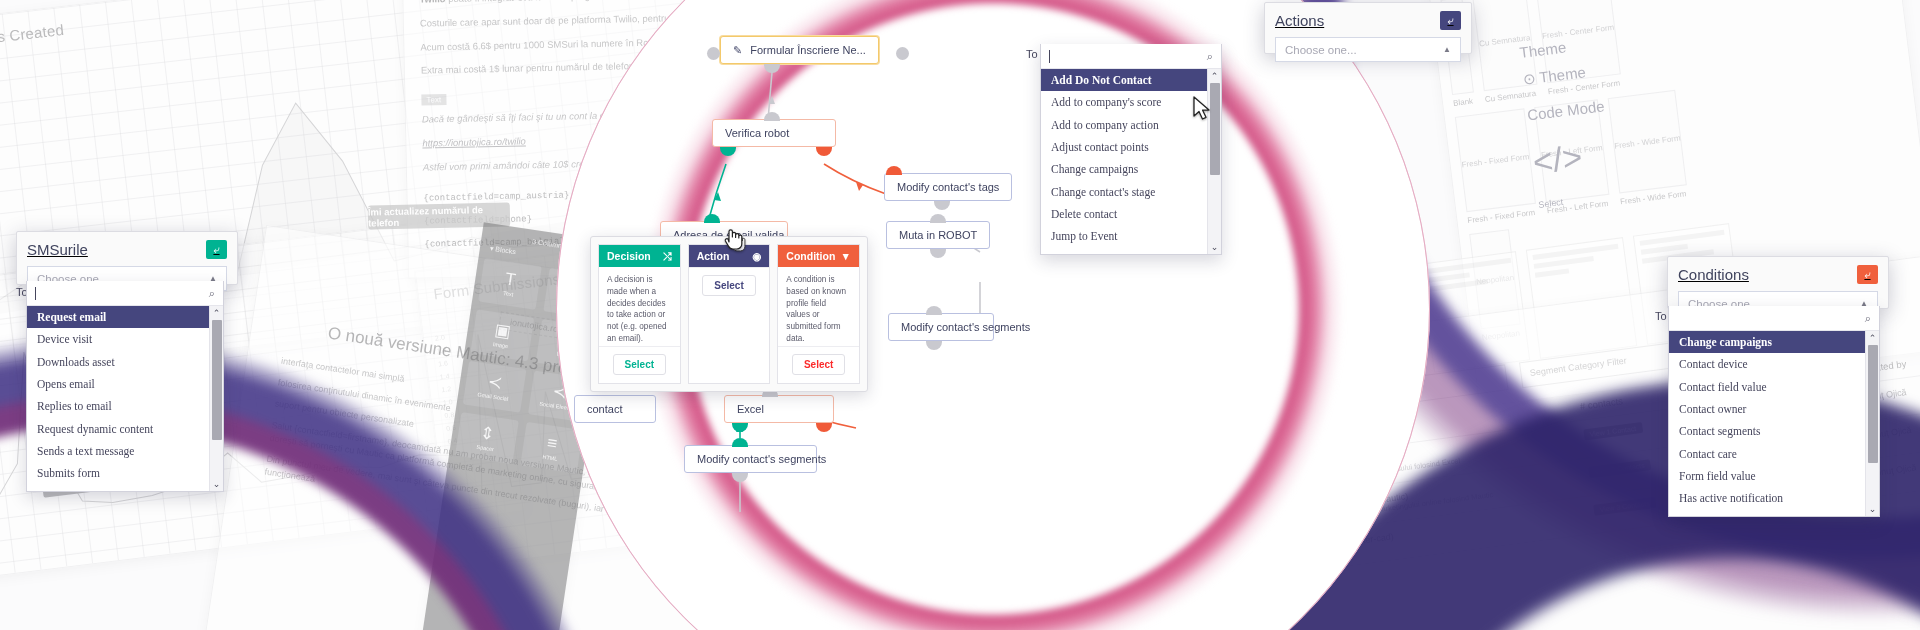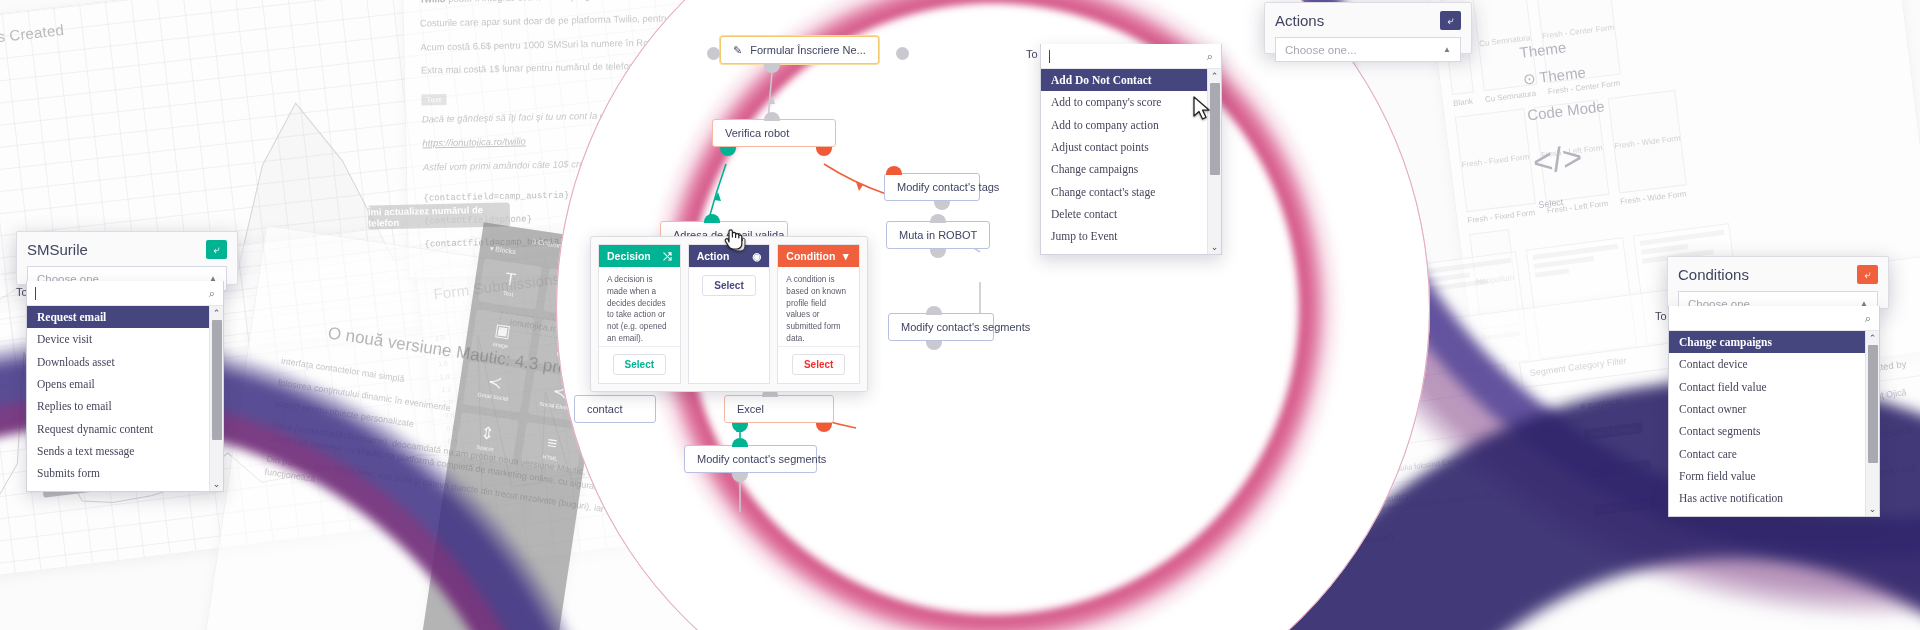--- a/index.html
+++ b/index.html
@@ -243,21 +243,21 @@
   .b-action   { color:#45467e; }
   .b-condition{ color:#fb2b2b; }
 
   
   .panel {
     position:absolute; z-index:60;
     background:#fafafa; border:1px solid #dcdce2; border-radius:2px;
     box-shadow:0 5px 20px rgba(40,40,70,.25);
     padding:8px 10px 10px;
   }
-  .panel .phdr { display:flex; align-items:center; justify-content:space-between; margin-bottom:7px; }
+  .panel .phdr { display:flex; align-items:center; justify-content:space-between; margin-bottom:7px;text-decoration:underline; }
   .panel .ptitle { font-size:15px; color:#40445e; }
   .panel .pbadge {
     width:21px; height:19px; border-radius:2px; color:#fff;
     display:flex; align-items:center; justify-content:center; font-size:11px;
   }
   .panel .choose {
     background:#fff; border:1px solid #d5d9e6; height:25px;
     display:flex; align-items:center; justify-content:space-between;
     padding:0 9px; font-size:11.5px; color:#a8a8b4;
   }
@@ -592,21 +592,21 @@
   <div class="dot grey" style="left:340px;top:175px;border-radius:16px;width:13px;height:13px;"></div>
   <div class="dot grey" style="left:208px;top:192px;"></div>
 
   <div class="node decision" style="left:156px;top:247px;width:124px;">
     <span>Verifica robot</span>
   </div>
   <div class="dot grey top" style="left:208px;top:240px;"></div>
   <div class="dot green" style="left:164px;top:275px;"></div>
   <div class="dot red" style="left:260px;top:275px;"></div>
 
-  <div class="node" style="left:328px;top:301px;width:96px;">
+  <div class="node" style="left:328px;top:301px;width:128px;">
     <span>Modify contact's tags</span>
   </div>
   <div class="dot red top" style="left:330px;top:294px;"></div>
   <div class="dot grey" style="left:378px;top:329px;"></div>
 
   <div class="node decision" style="left:104px;top:349px;width:128px;">
     <span>Adresa de email valida</span>
   </div>
   <div class="dot green top" style="left:148px;top:342px;"></div>
   <div class="dot red" style="left:196px;top:377px;"></div>

